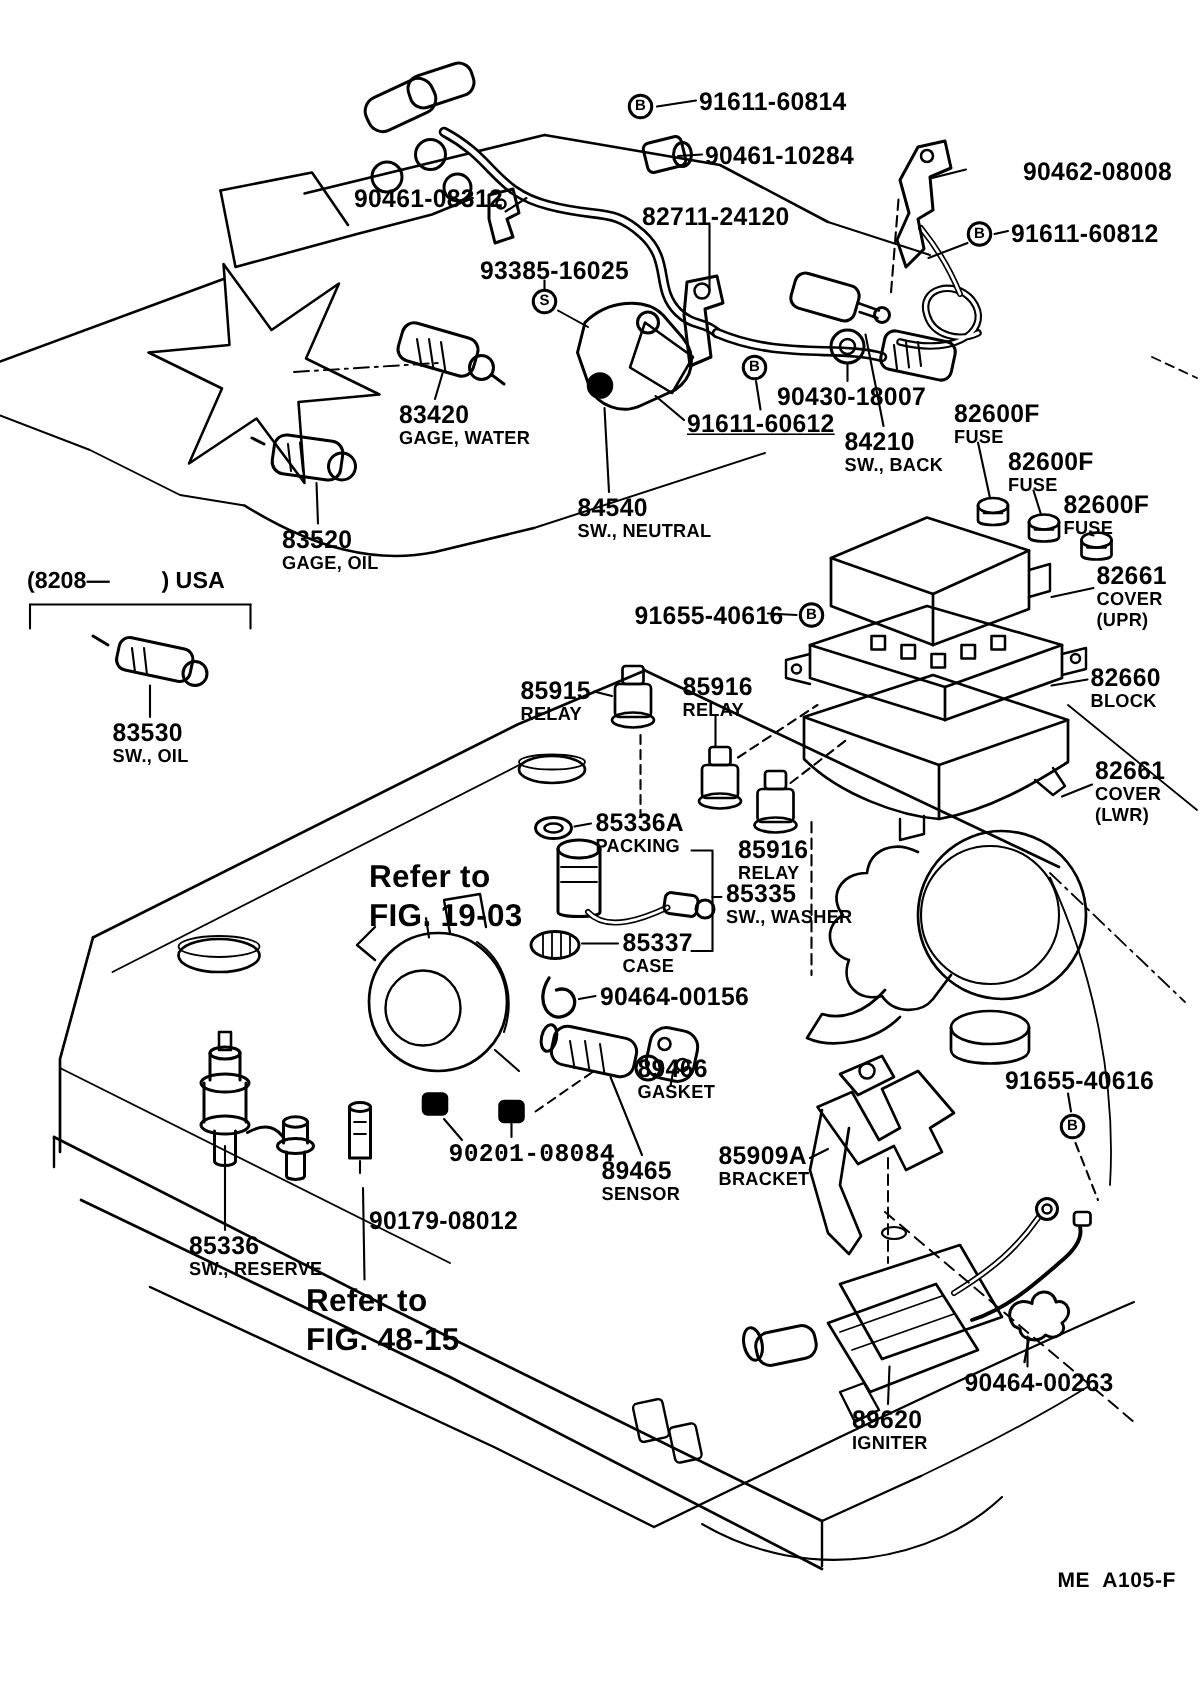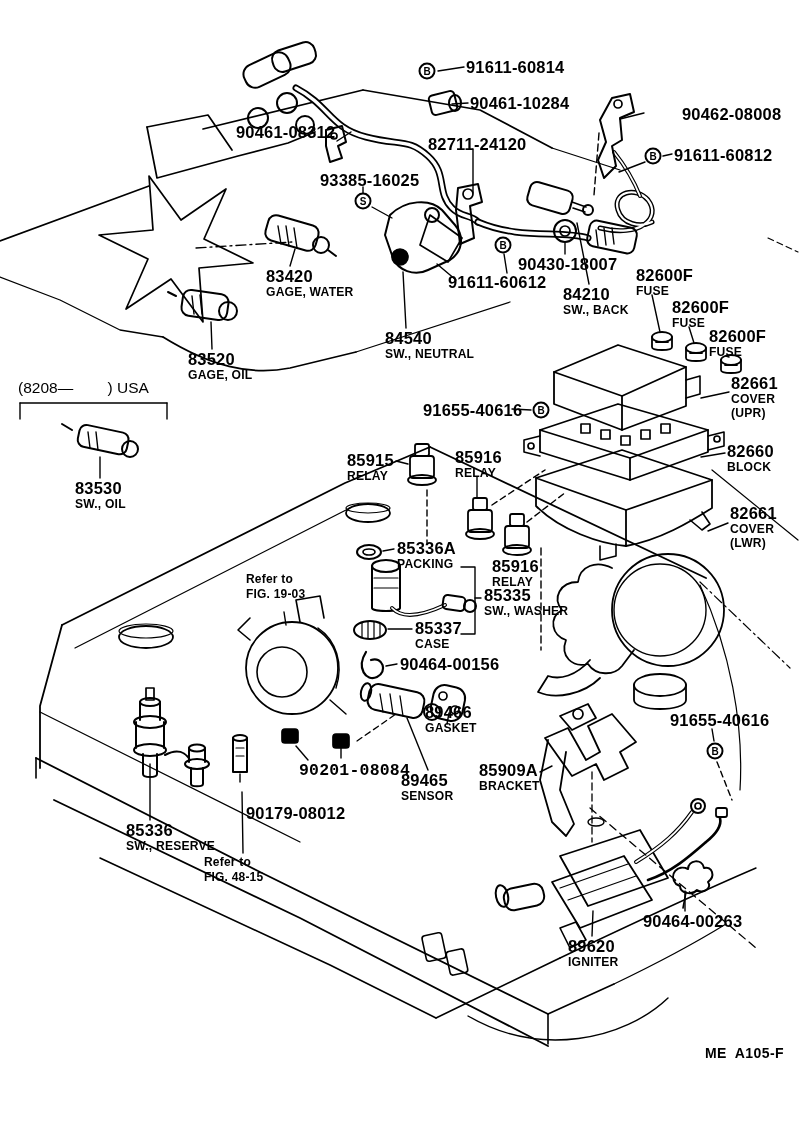--- a/index.html
+++ b/index.html
@@ -3,22 +3,22 @@
 <meta charset="utf-8">
 <style>
   html,body{margin:0;padding:0;background:#fff;}
   #stage{position:relative;width:800px;height:1126px;background:#ffffff;overflow:hidden;
          font-family:"Liberation Sans",sans-serif;color:#000;}
   #art{position:absolute;left:0;top:0;z-index:1;}
   #labels{position:absolute;left:0;top:0;width:800px;height:1126px;z-index:2;}
   .label{position:absolute;white-space:nowrap;line-height:1.02;}
   .pn{font-weight:700;font-size:17px;letter-spacing:.2px;transform:scaleX(.97);transform-origin:left top;}
   .desc{font-weight:700;font-size:12.5px;letter-spacing:.2px;margin-top:1px;transform:scaleX(.97);transform-origin:left top;}
-  .refline{font-weight:700;font-size:12px;letter-spacing:.2px;line-height:1.22;}
-  .noteline{font-weight:400;font-size:15.5px;white-space:pre;}
+  .refline{font-weight:700;font-size:21px;letter-spacing:.2px;line-height:1.22;}
+  .noteline{font-weight:700;font-size:15.5px;white-space:pre;}
   .codeline{font-weight:700;font-size:14px;white-space:pre;letter-spacing:.4px;}
   .marker{position:absolute;z-index:3;width:13px;height:13px;border:2.4px solid #000;border-radius:50%;
           display:flex;align-items:center;justify-content:center;
           font-weight:700;font-size:10px;transform:translate(-50%,-50%);background:#fff;}
 </style>
 </head>
 <body>
 
 <div id="stage">
 
@@ -328,21 +328,21 @@
       <div class="label" style="left: 320px; top: 172px;">
         <div class="pn">93385-16025</div>
       </div>
       <div class="label" style="left: 518px; top: 256px;">
         <div class="pn">90430-18007</div>
       </div>
       <div class="label" style="left: 266px; top: 268px;">
         <div class="pn">83420</div>
         <div class="desc">GAGE, WATER</div>
       </div>
-      <div class="label" style="left: 448px; top: 274px;">
+      <div class="label" style="left: 458px; top: 274px; text-decoration: underline;">
         <div class="pn">91611-60612</div>
       </div>
       <div class="label" style="left: 563px; top: 286px;">
         <div class="pn">84210</div>
         <div class="desc">SW., BACK</div>
       </div>
       <div class="label" style="left: 636px; top: 267px;">
         <div class="pn">82600F</div>
         <div class="desc">FUSE</div>
       </div>

